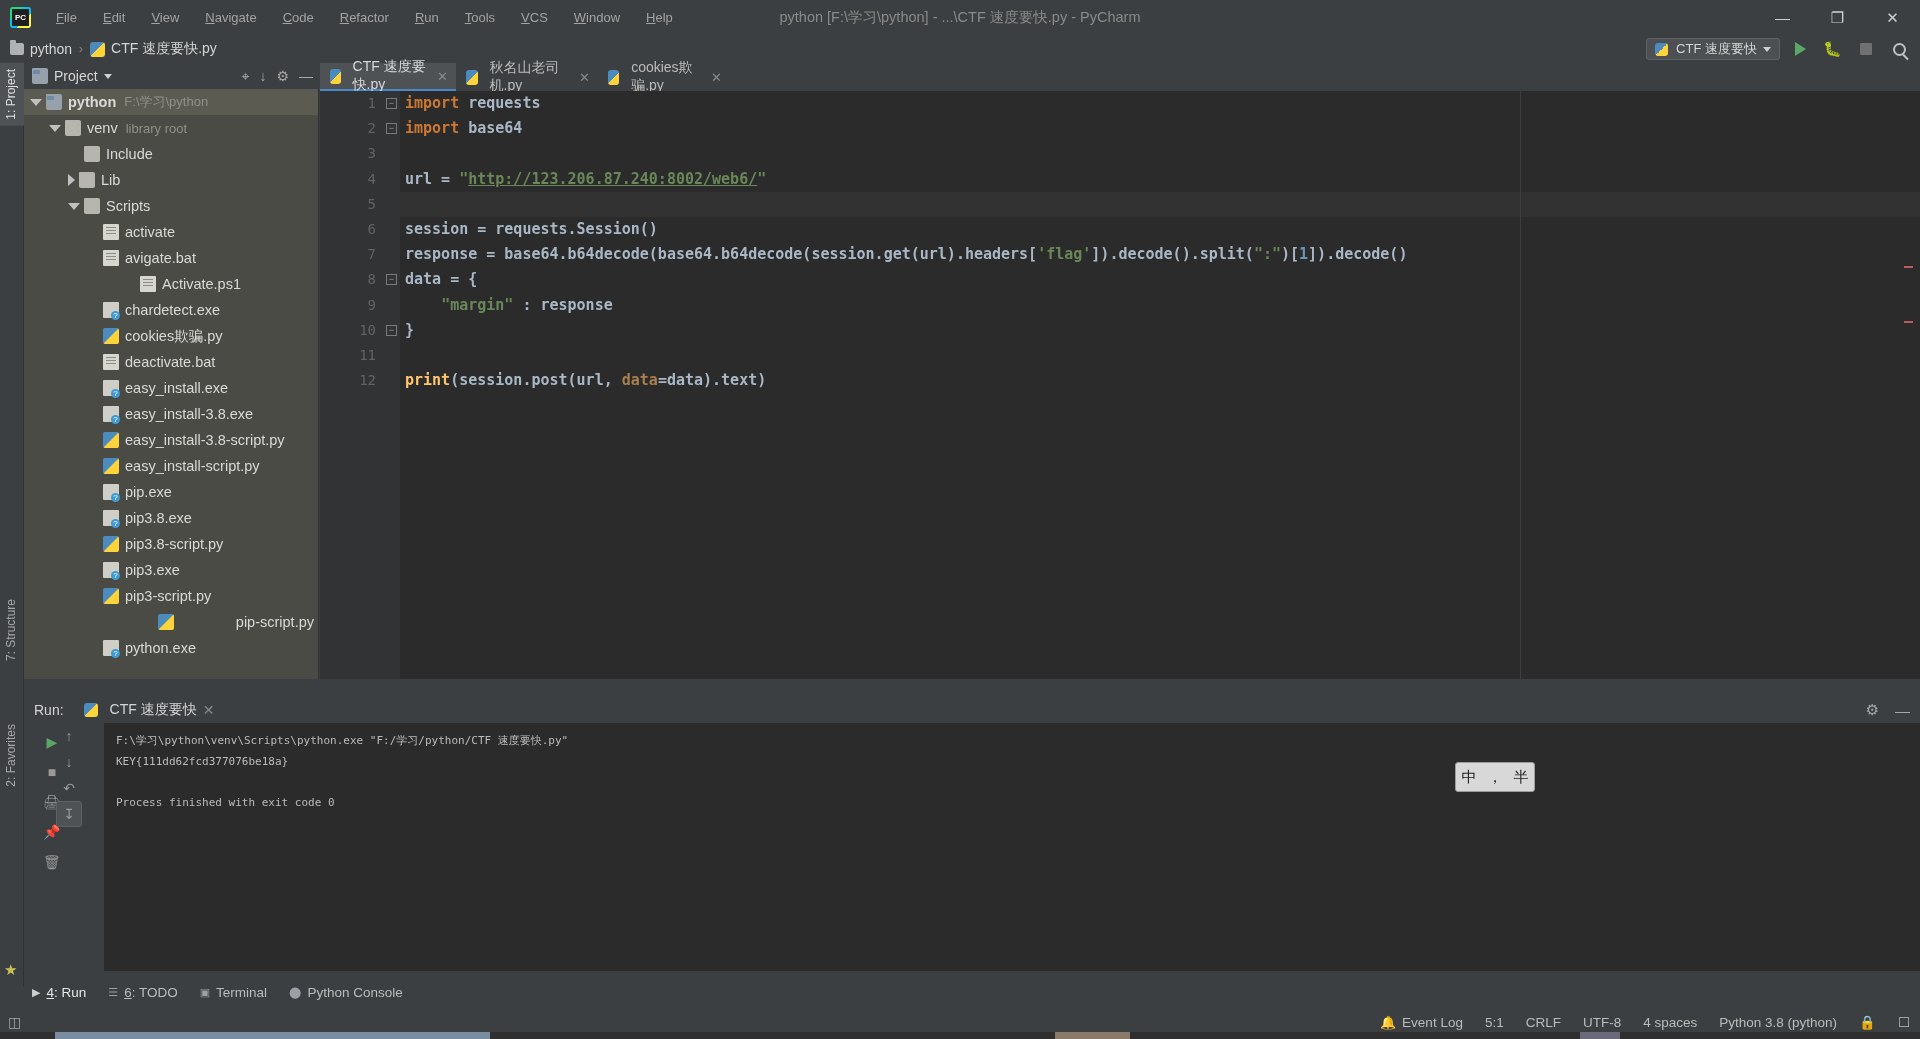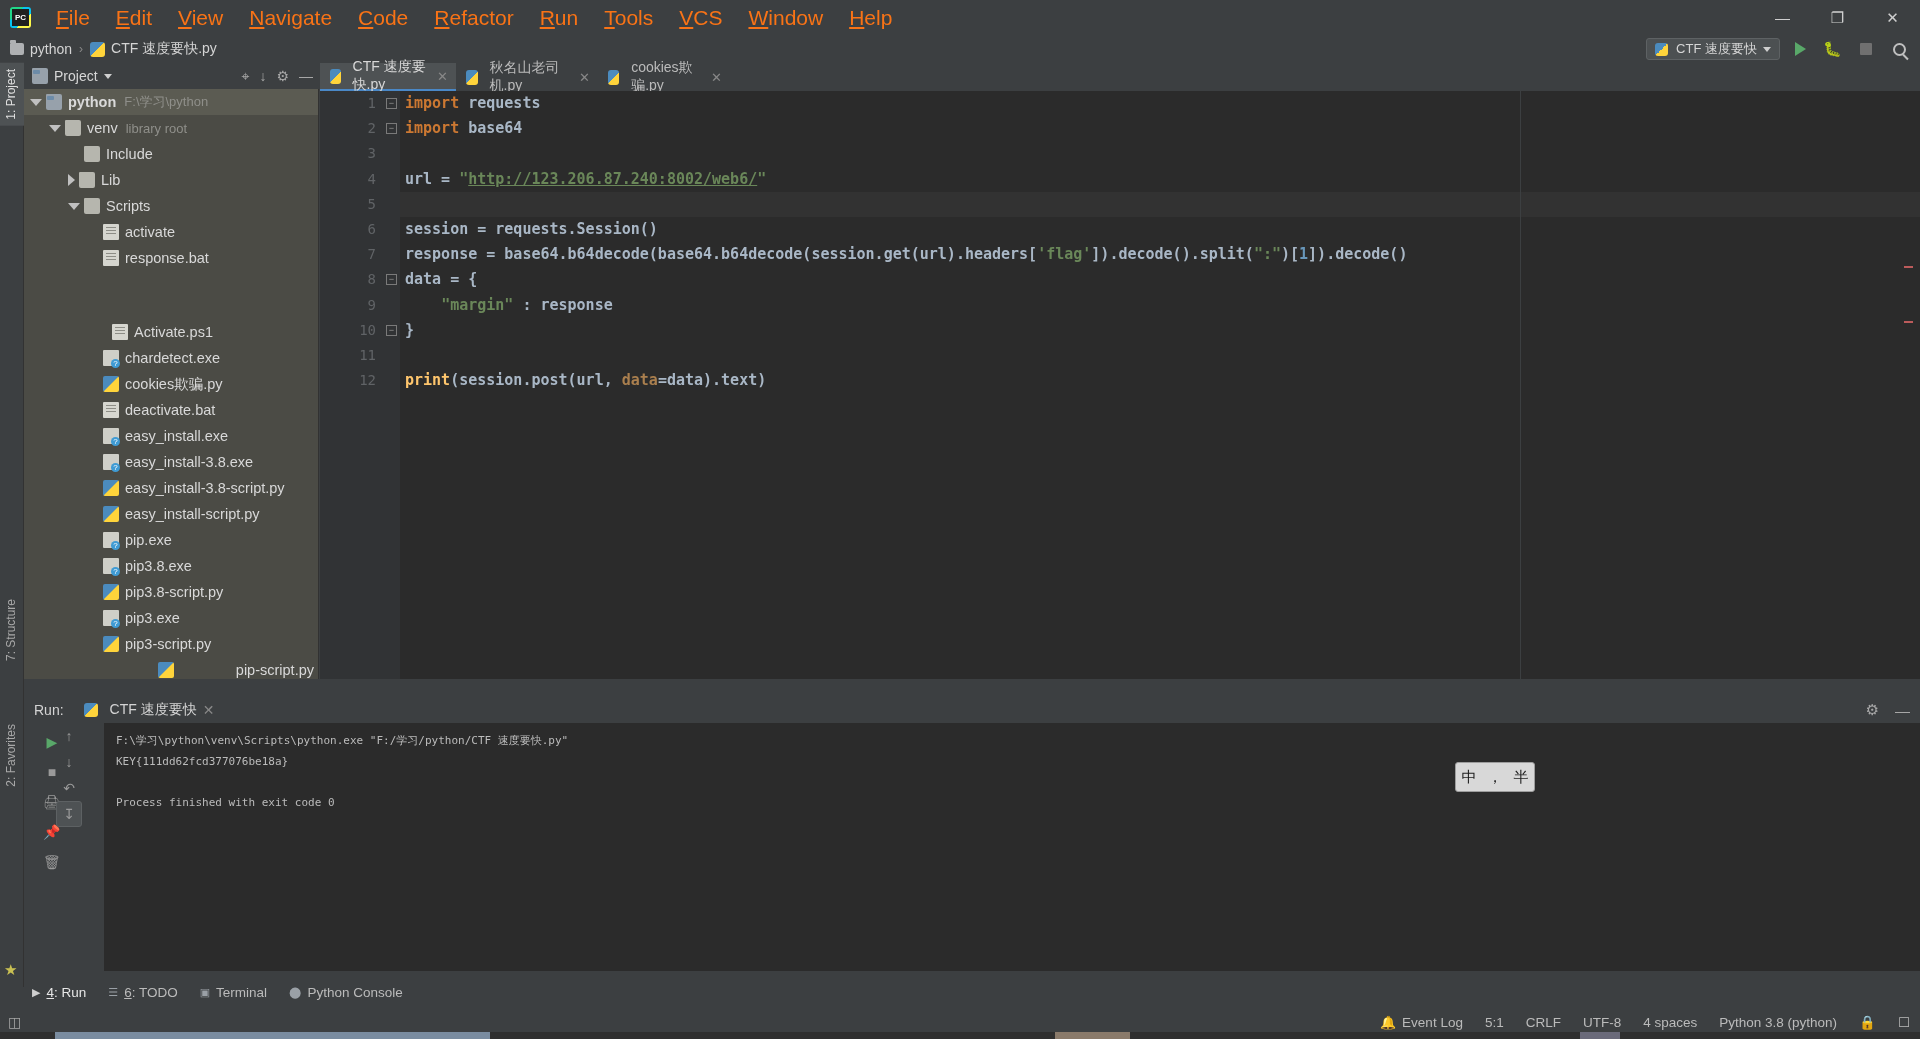--- a/index.html
+++ b/index.html
@@ -22,21 +22,21 @@
     border-radius: 3px; position: relative; overflow: hidden;
     background: linear-gradient(135deg,#21d789 0%,#21d789 33%,#07c3f2 33%,#07c3f2 66%,#fcf84a 66%,#fcf84a 100%);
   }
   .pc-logo::after {
     content: "PC"; position: absolute; left: 2px; top: 2px;
     width: 17px; height: 17px; background: #1f1f1f; color: #fff;
     font-size: 8px; font-weight: bold; line-height: 17px; text-align: center;
   }
   .menu { display: flex; align-items: center; gap: 0px; }
   .menu-item {
-    font-size: 21px; color: #f97316; padding: 4px 13px; cursor: default;
+    font-size: 13px; color: #a3a3a3; padding: 4px 13px; cursor: default;
   }
   .menu-item u { text-decoration: underline; }
   .win-title {
     position: absolute; left: 0; top: 0; width: 1920px; height: 35px;
     line-height: 35px; text-align: center; font-size: 14.5px;
     color: #8a8a8a; pointer-events: none;
   }
   .win-btns {
     position: absolute; right: 0; top: 0; height: 35px;
     display: flex; align-items: center; z-index: 5;
@@ -292,20 +292,21 @@
         <div class="menu-item"><u>N</u>avigate</div>
         <div class="menu-item"><u>C</u>ode</div>
         <div class="menu-item"><u>R</u>efactor</div>
         <div class="menu-item"><u>R</u>un</div>
         <div class="menu-item"><u>T</u>ools</div>
         <div class="menu-item"><u>V</u>CS</div>
         <div class="menu-item"><u>W</u>indow</div>
         <div class="menu-item"><u>H</u>elp</div>
       </div>
   </div>
+  <div class="win-title">python [F:\学习\python] - ...\CTF 速度要快.py - PyCharm</div>
   <div class="win-btns">
     <div class="win-btn">—</div>
     <div class="win-btn">❐</div>
     <div class="win-btn close">✕</div>
   </div>
 
   <div class="navbar">
     <div class="crumb">
       <span class="ico-folder"></span>
       <span>python</span>
@@ -382,23 +383,23 @@
         <span>Scripts</span>
       </div>
       <div class="trow" style="padding-left: 63px;">
         <span class="twist none"></span>
         <span class="ic ic-file"></span>
         <span>activate</span>
       </div>
       <div class="trow" style="padding-left: 63px;">
         <span class="twist none"></span>
         <span class="ic ic-file"></span>
-        <span>response.bat</span>
-      </div>
-      <div class="trow" style="padding-left: 72px; margin-top: 48px;">
+        <span>avigate.bat</span>
+      </div>
+      <div class="trow" style="padding-left: 100px;">
         <span class="twist none"></span>
         <span class="ic ic-file"></span>
         <span>Activate.ps1</span>
       </div>
       <div class="trow" style="padding-left: 63px;">
         <span class="twist none"></span>
         <span class="ic ic-exe"></span>
         <span>chardetect.exe</span>
       </div>
       <div class="trow" style="padding-left: 63px;">

